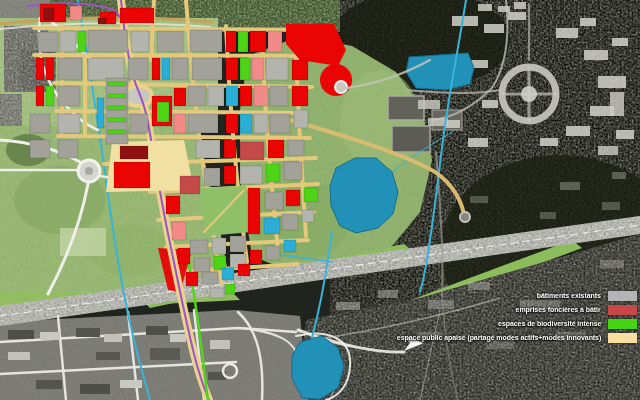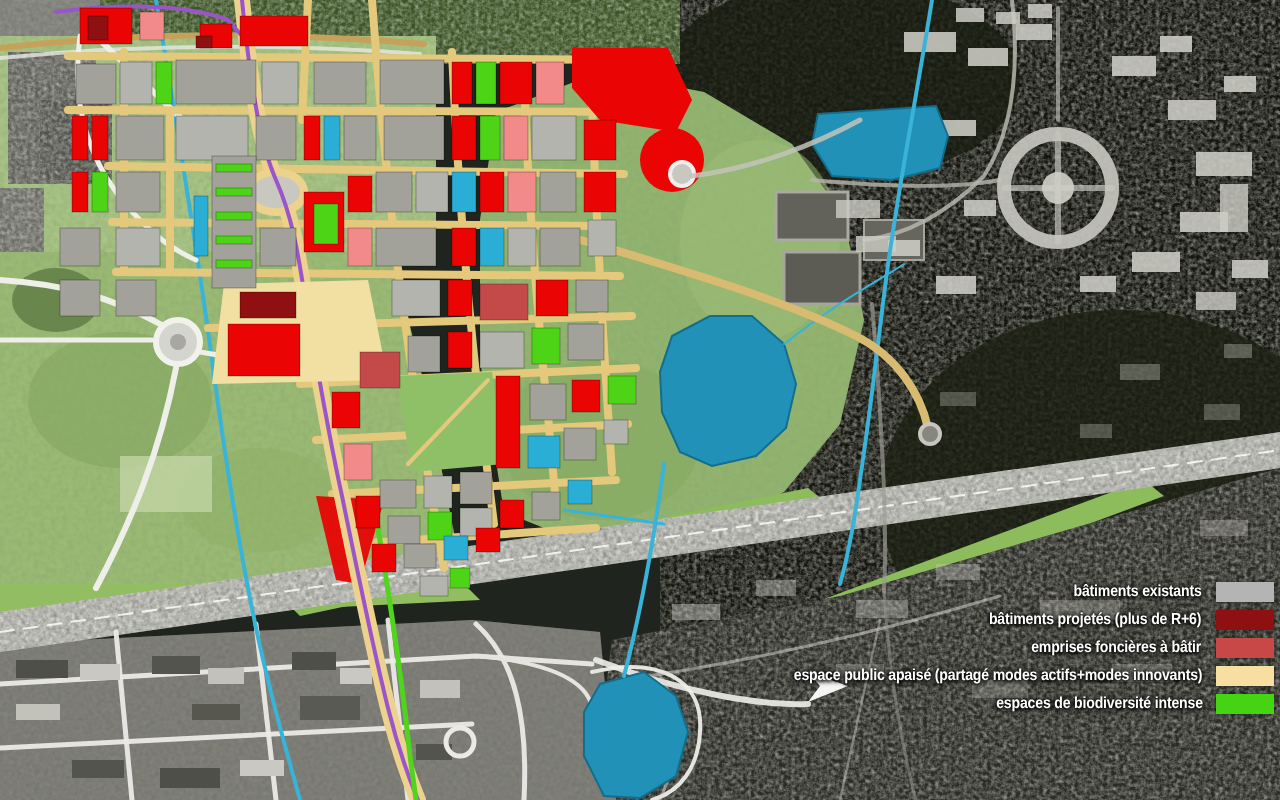--- a/index.html
+++ b/index.html
@@ -305,29 +305,25 @@
         <rect x="210" y="288" width="14" height="10" fill="#b4b4ae" stroke="rgba(0,0,0,0.28)" stroke-width="0.5"></rect>
         <rect x="225" y="284" width="10" height="10" fill="#4ed416" stroke="rgba(0,0,0,0.28)" stroke-width="0.5"></rect>
       </g>
   </svg>
   <div id="legend">
       <div class="lg-row">
         <span class="lg-label">bâtiments existants</span>
         <span class="lg-swatch" style="background: rgb(180, 180, 180);"></span>
       </div>
       <div class="lg-row">
-        <span class="lg-label">bâtiments projetés (plus de R+6)</span>
-        <span class="lg-swatch" style="background: rgb(142, 16, 16);"></span>
+        <span class="lg-label">emprises foncières à bâtir</span>
+        <span class="lg-swatch" style="background: rgb(200, 72, 72);"></span>
       </div>
       <div class="lg-row">
-        <span class="lg-label">emprises foncières à bâtir</span>
-        <span class="lg-swatch" style="background: rgb(200, 72, 72);"></span>
+        <span class="lg-label">espaces de biodiversité intense</span>
+        <span class="lg-swatch" style="background: rgb(68, 212, 17);"></span>
       </div>
       <div class="lg-row">
         <span class="lg-label">espace public apaisé (partagé modes actifs+modes innovants)</span>
         <span class="lg-swatch" style="background: rgb(247, 223, 162);"></span>
       </div>
-      <div class="lg-row">
-        <span class="lg-label">espaces de biodiversité intense</span>
-        <span class="lg-swatch" style="background: rgb(68, 212, 17);"></span>
-      </div>
     </div>
 </div>
 
 </body></html>

